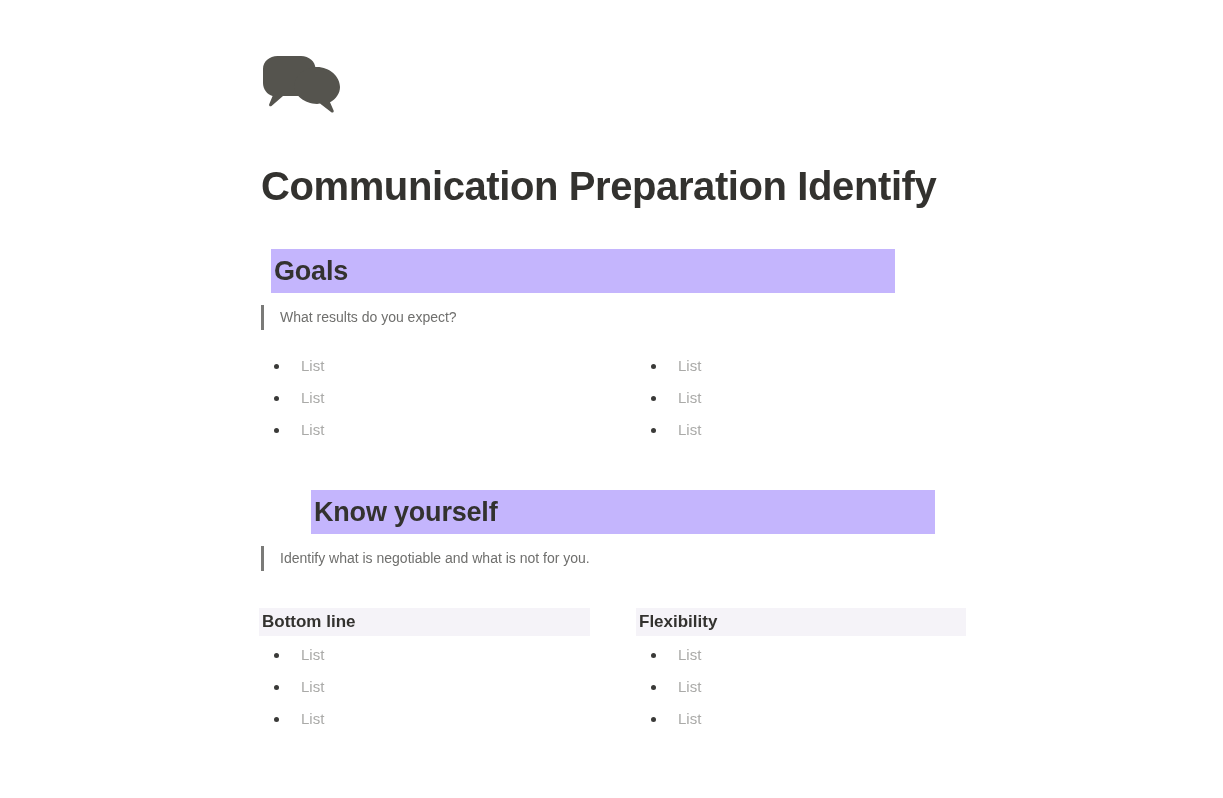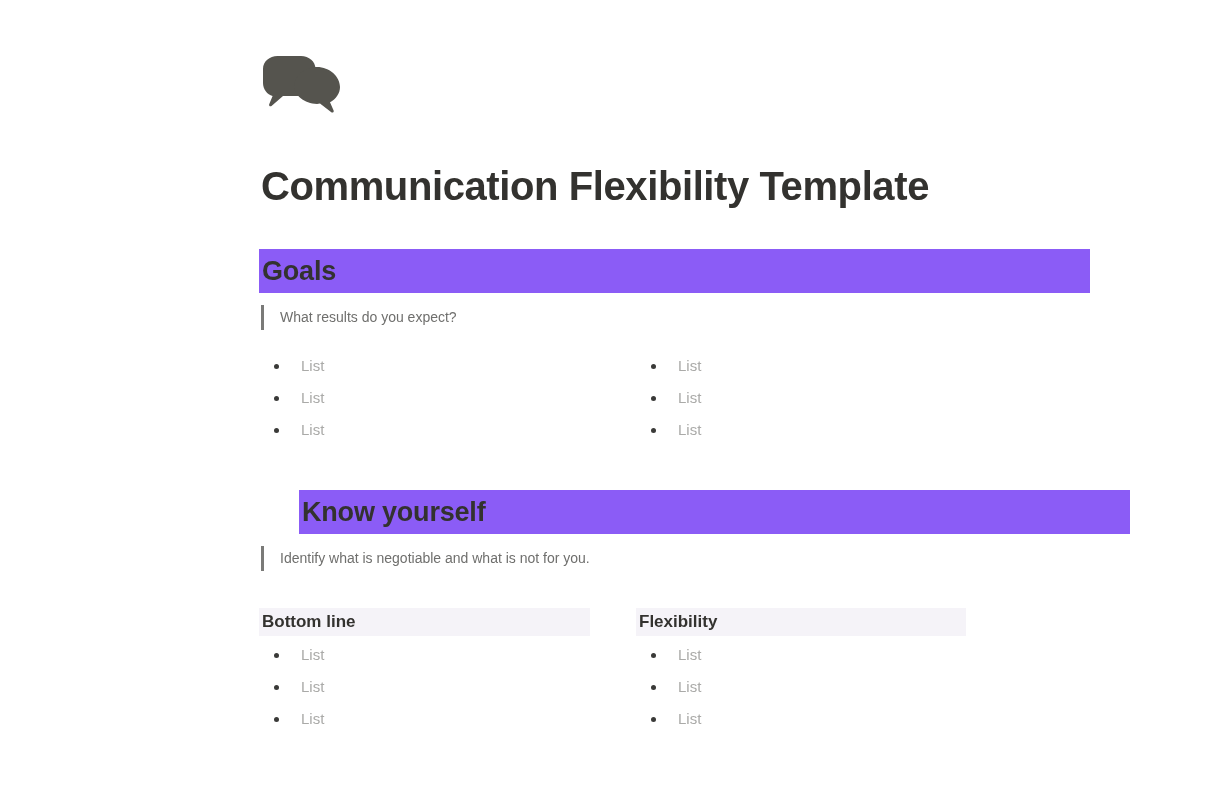--- a/index.html
+++ b/index.html
@@ -44,24 +44,24 @@
     line-height: 52px;
     font-weight: bold;
     letter-spacing: -0.4px;
     color: #33322f;
     white-space: nowrap;
   }
 
   
   .section-band {
     position: absolute;
-    left: 0;
-    width: 831px;
+    left: 12px;
+    width: 624px;
     height: 44px;
-    background: #8b5cf6;
+    background: #c4b5fd;
     box-sizing: border-box;
   }
   .section-band h2 {
     margin: 0;
     padding: 0 0 0 3px;
     font-size: 27px;
     line-height: 44px;
     font-weight: bold;
     letter-spacing: -0.2px;
     color: #33322f;
@@ -145,21 +145,21 @@
                L10.5 51 C9.2 52 7.6 50.8 8.2 49.3 L11.6 41
                C6.2 39.6 2 34.4 2 28 Z" fill="#55544E"></path>
 
       <path d="M56 12 C68.5 12 79 21.5 79 32 C79 38.4 75 44 69 47.3
                L72.6 55.5 C73.2 57 71.6 58.2 70.3 57.2 L59 48.6
                C57.9 48.8 57 48.9 56 48.9 C43.5 48.9 33 39.4 33 32
                C33 21.5 43.5 12 56 12 Z" fill="#55544E"></path>
     </svg>
   </div>
 
-  <h1 class="doc-title">Communication Flexibility Template</h1>
+  <h1 class="doc-title">Communication Preparation Identify</h1>
 
   <div class="section-band" style="top:249px;">
     <h2>Goals</h2>
   </div>
 
   <div class="quote" style="top:305px;">
     <div class="quote-bar"></div>
     <div class="quote-text">What results do you expect?</div>
   </div>
 

